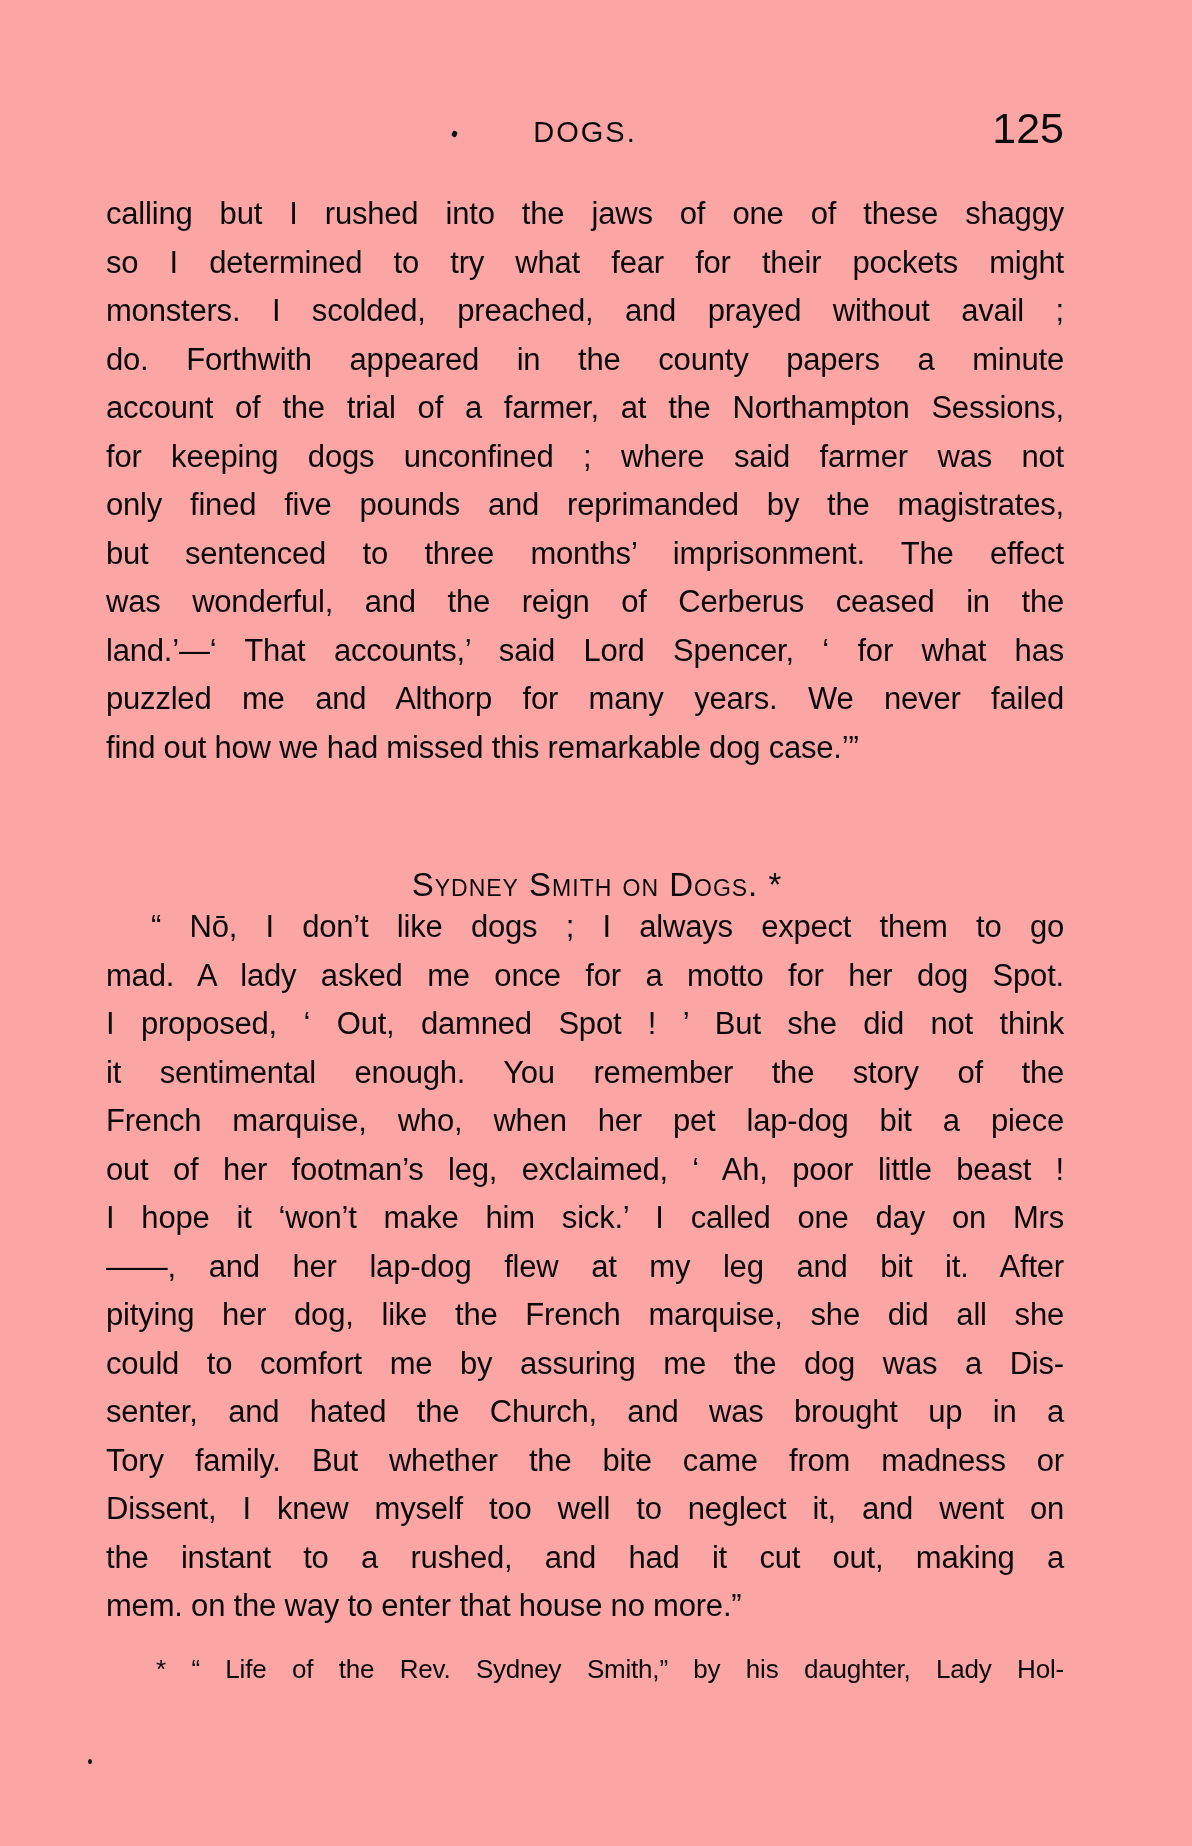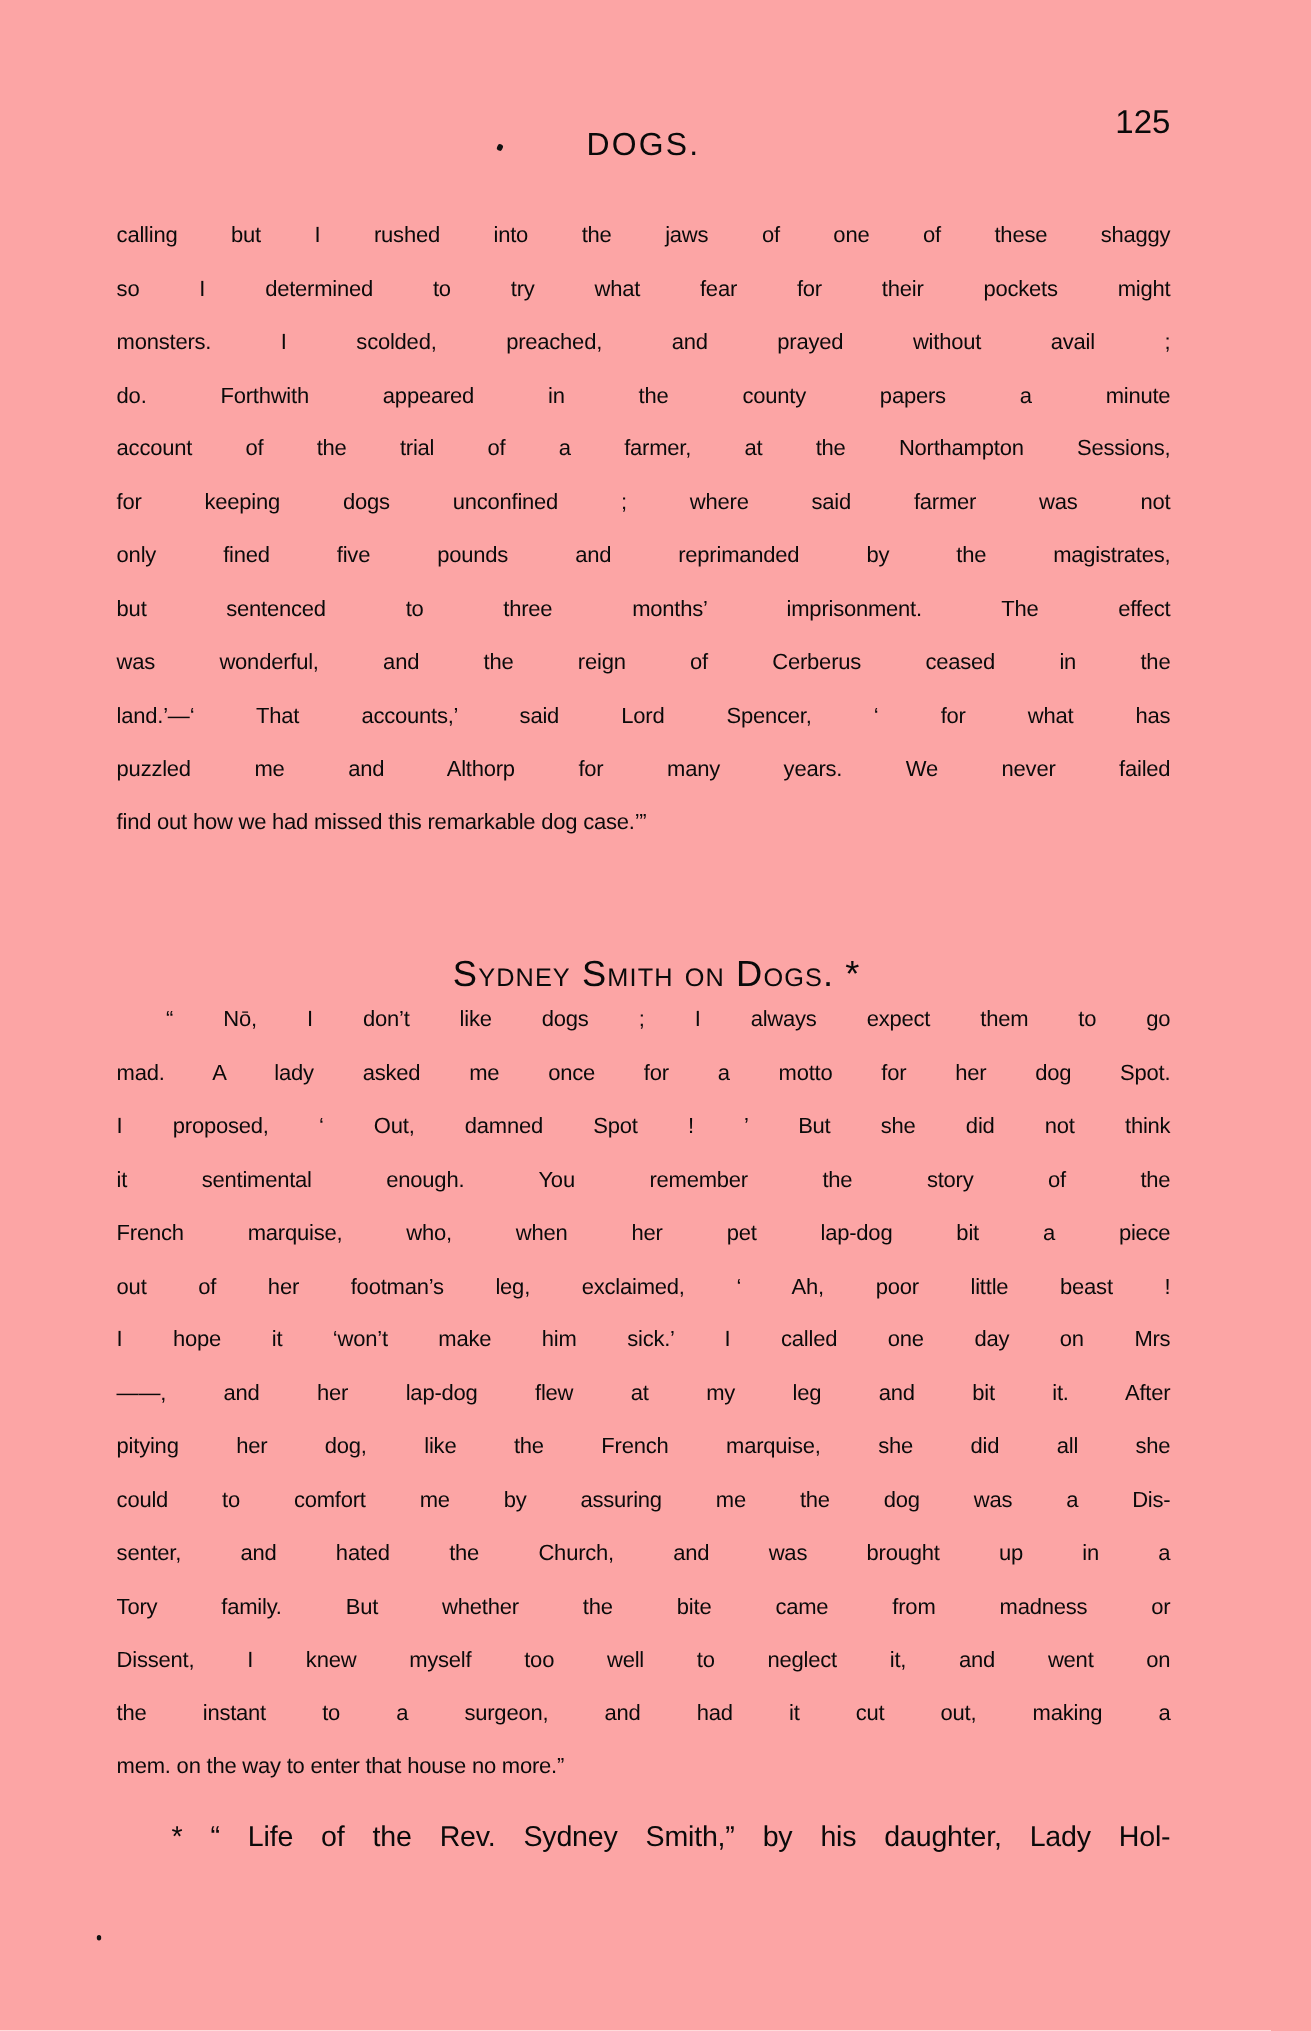--- a/index.html
+++ b/index.html
@@ -28,30 +28,30 @@
     top: 116px;
     left: 0;
     right: 0;
     text-align: center;
     font-size: 29px;
     letter-spacing: 2px;
     line-height: 32px;
   }
   .page-number {
     position: absolute;
-    top: 92px;
+    top: 108px;
     right: 0;
-    font-size: 30px;
+    font-size: 43px;
     line-height: 40px;
   }
   .paragraph {
     position: absolute;
     left: 0;
     width: 958px;
-    font-size: 20px;
+    font-size: 31px;
     letter-spacing: -0.2px;
   }
   .para-1 { top: 190px; }
   .para-2 { top: 903px; }
   .paragraph .line {
     line-height: 48.5px;
     height: 48.5px;
     text-align: justify;
     text-align-last: justify;
     white-space: nowrap;
@@ -148,21 +148,21 @@
         <div class="line">it sentimental enough.  You remember the story of the</div>
         <div class="line">French marquise, who, when her pet lap-dog bit a piece</div>
         <div class="line">out of her footman’s leg, exclaimed, ‘ Ah, poor little beast !</div>
         <div class="line">I hope it ‘won’t make him sick.’  I called one day on Mrs</div>
         <div class="line">——, and her lap-dog flew at my leg and bit it.  After</div>
         <div class="line">pitying her dog, like the French marquise, she did all she</div>
         <div class="line">could to comfort me by assuring me the dog was a Dis-</div>
         <div class="line">senter, and hated the Church, and was brought up in a</div>
         <div class="line">Tory family.  But whether the bite came from madness or</div>
         <div class="line">Dissent, I knew myself too well to neglect it, and went on</div>
-        <div class="line">the instant to a surgeon, and had it cut out, making a</div>
+        <div class="line">the instant to a rushed, and had it cut out, making a</div>
         <div class="line line-last">mem. on the way to enter that house no more.”</div>
       </div>
 
     <div class="footnote">
         <div class="line">* “ Life of the Rev. Sydney Smith,” by his daughter, Lady Hol-</div>
       </div>
   </div>
 
   <div class="speck speck-1"></div>
   <div class="speck speck-2"></div>

